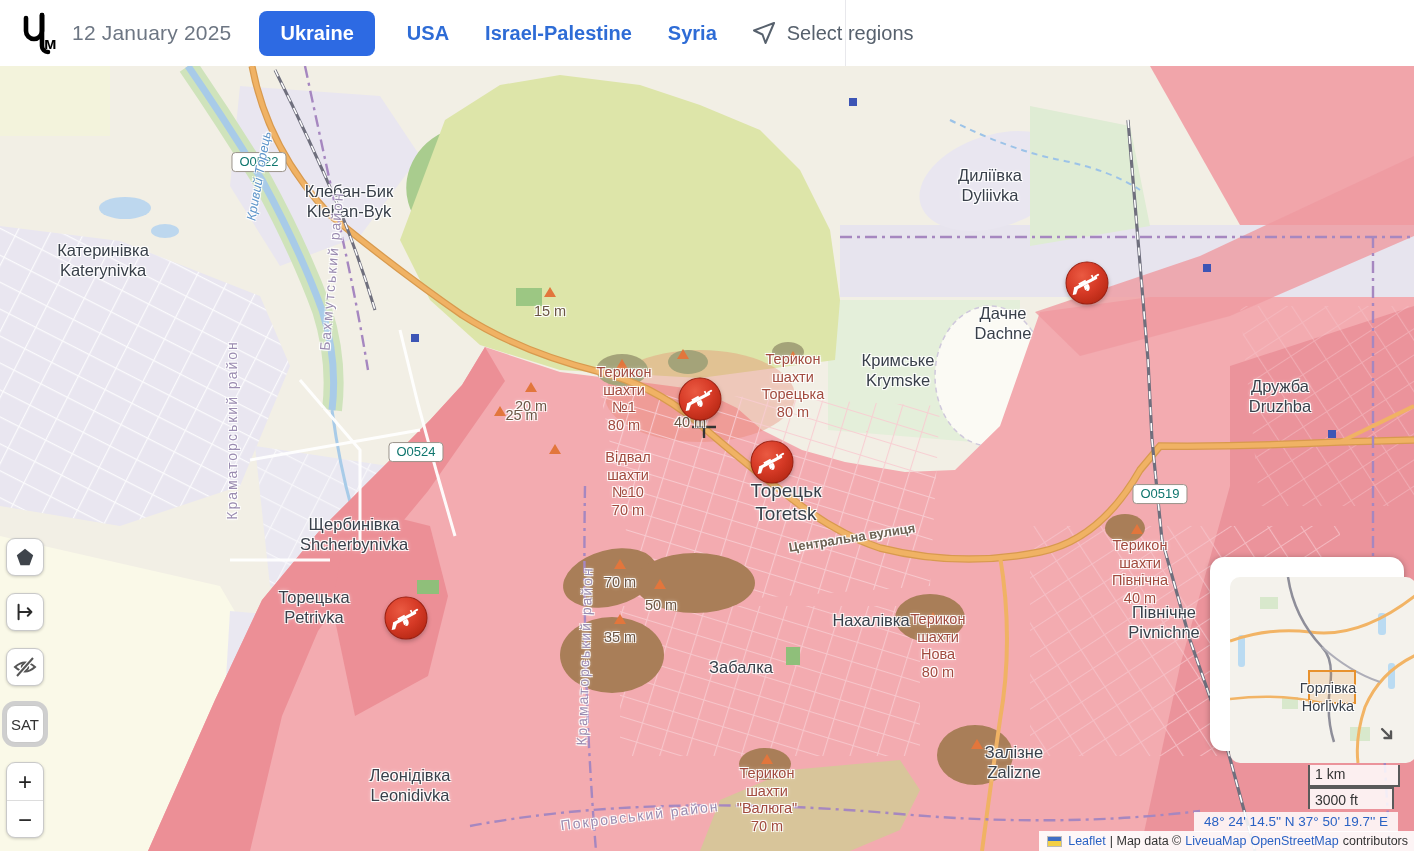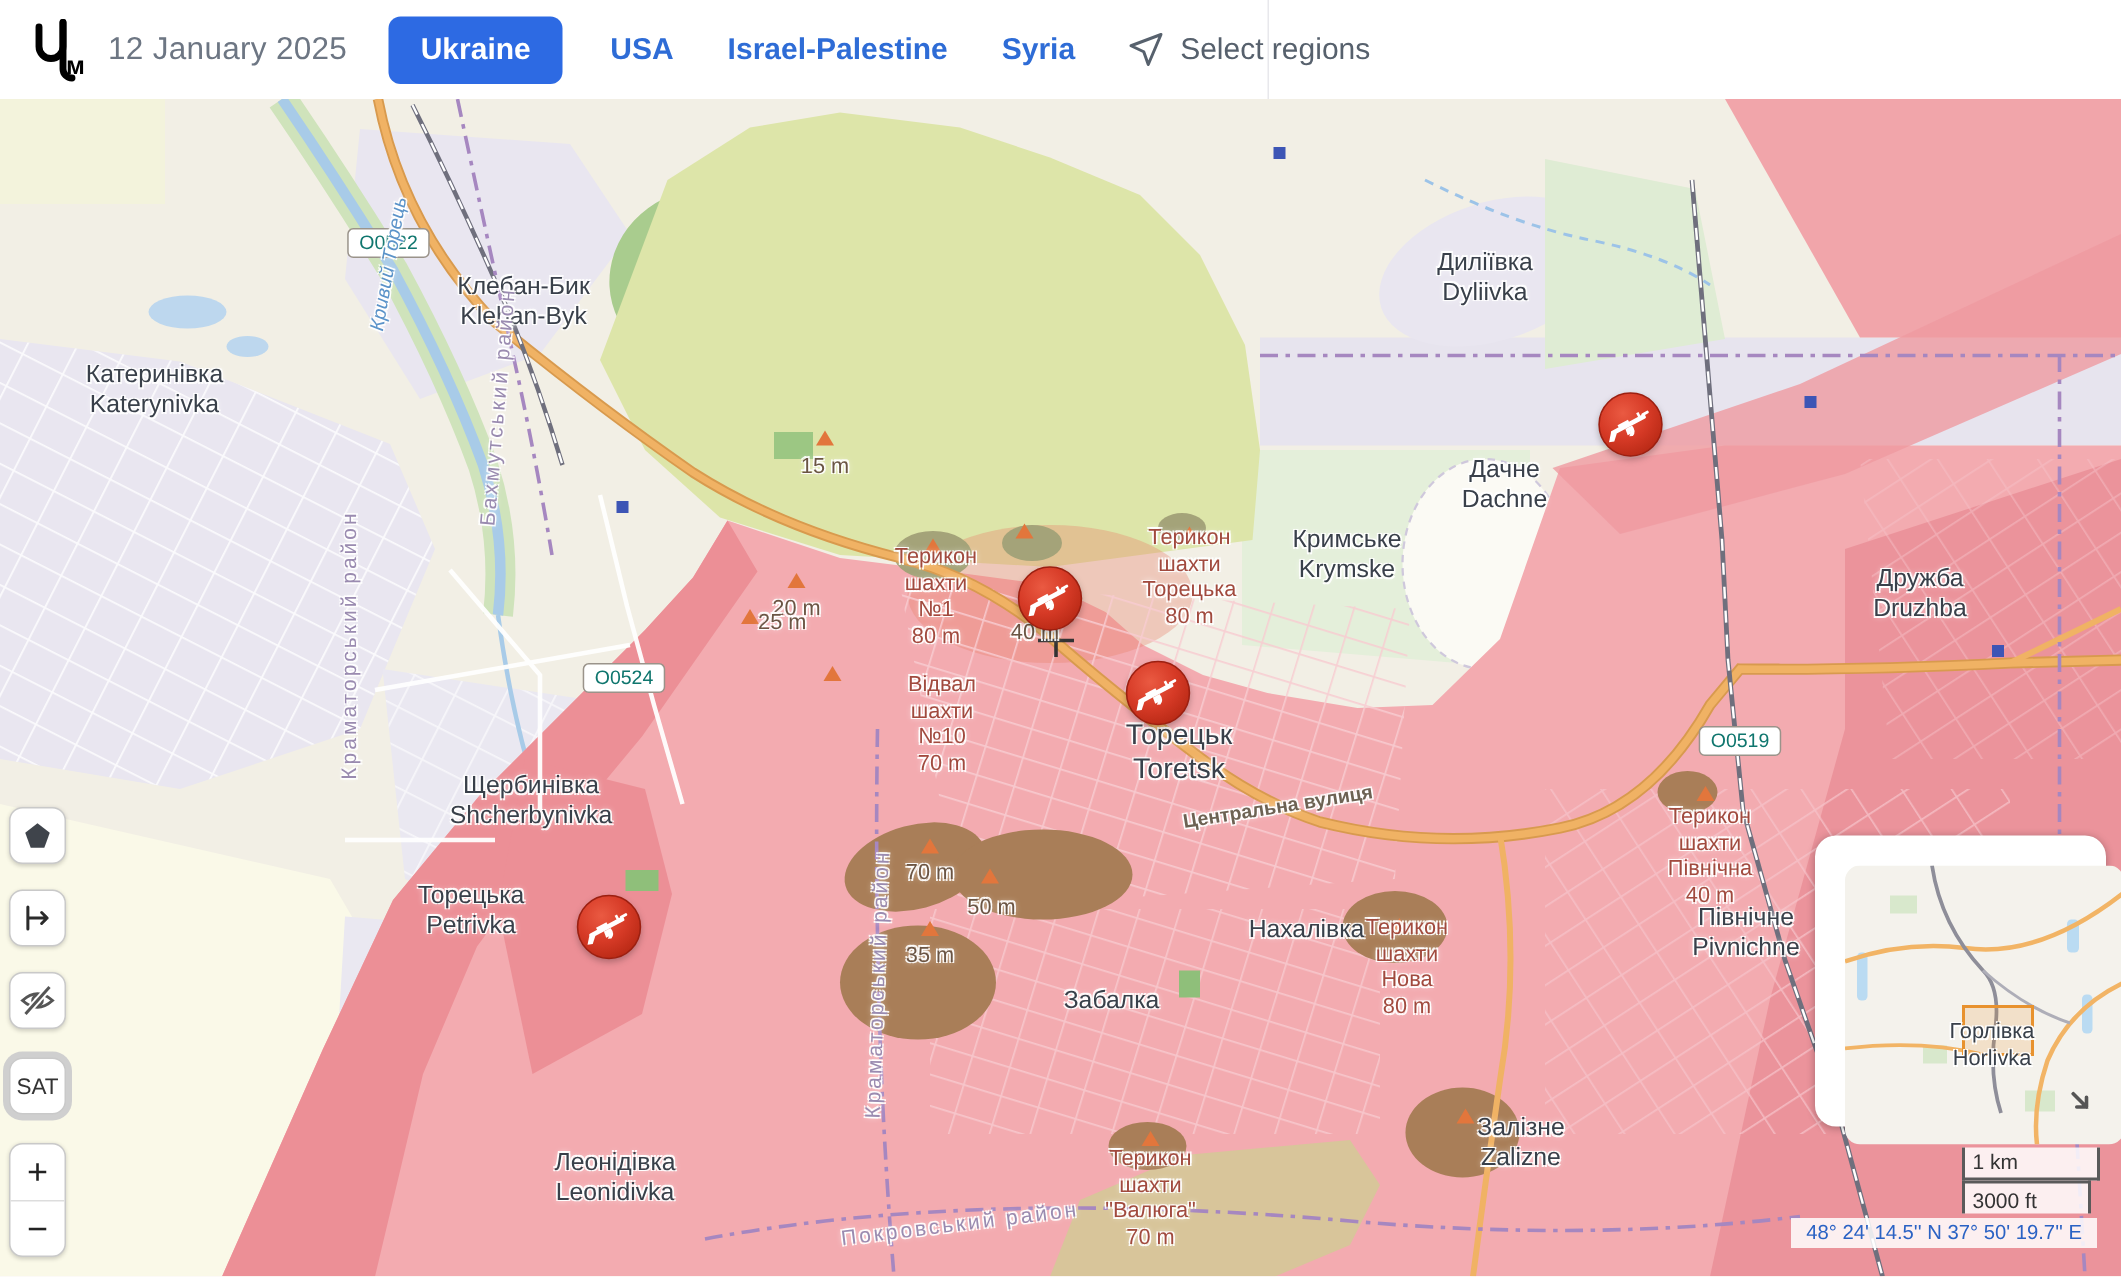--- a/index.html
+++ b/index.html
@@ -468,14 +468,22 @@
       </svg>
     </div>
 
     <div id="scale">
       <div id="scale-km">1 km</div>
       <div id="scale-ft">3000 ft</div>
     </div>
 
     <div id="coords">48° 24' 14.5'' N 37° 50' 19.7'' E</div>
 
+    <div id="attribution">
+      <span id="ua-flag"></span>
+      <a>Leaflet</a>
+      <span>| Map data ©</span>
+      <a>LiveuaMap</a>
+      <a>OpenStreetMap</a>
+      <span>contributors</span>
+    </div>
   </div>
 </div>
 
 </body></html>

